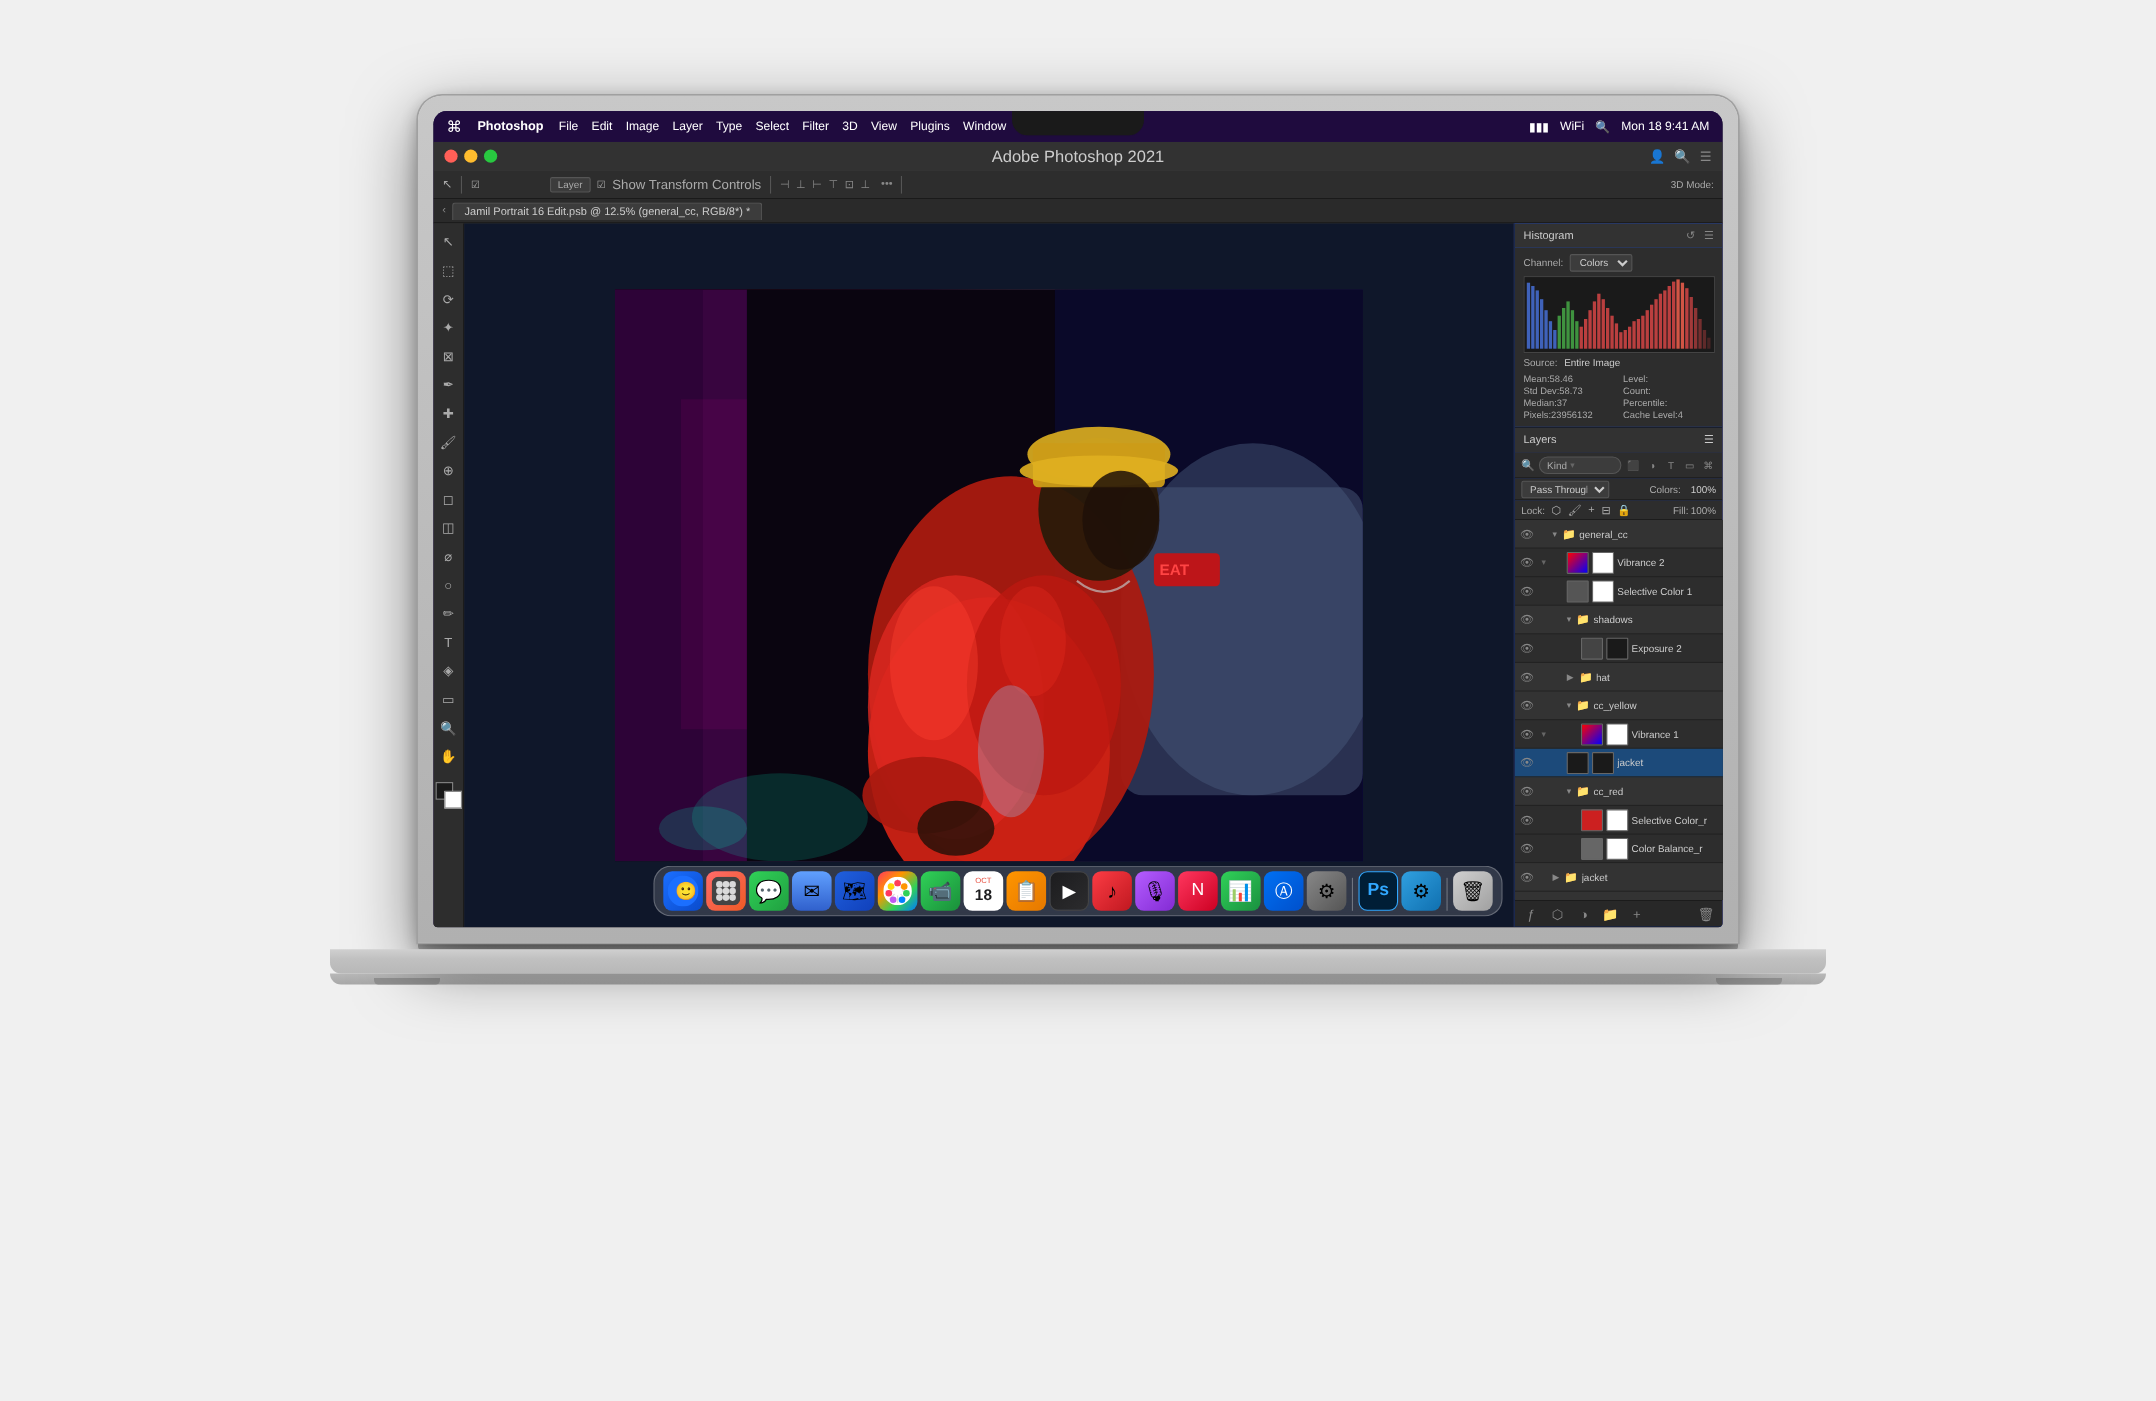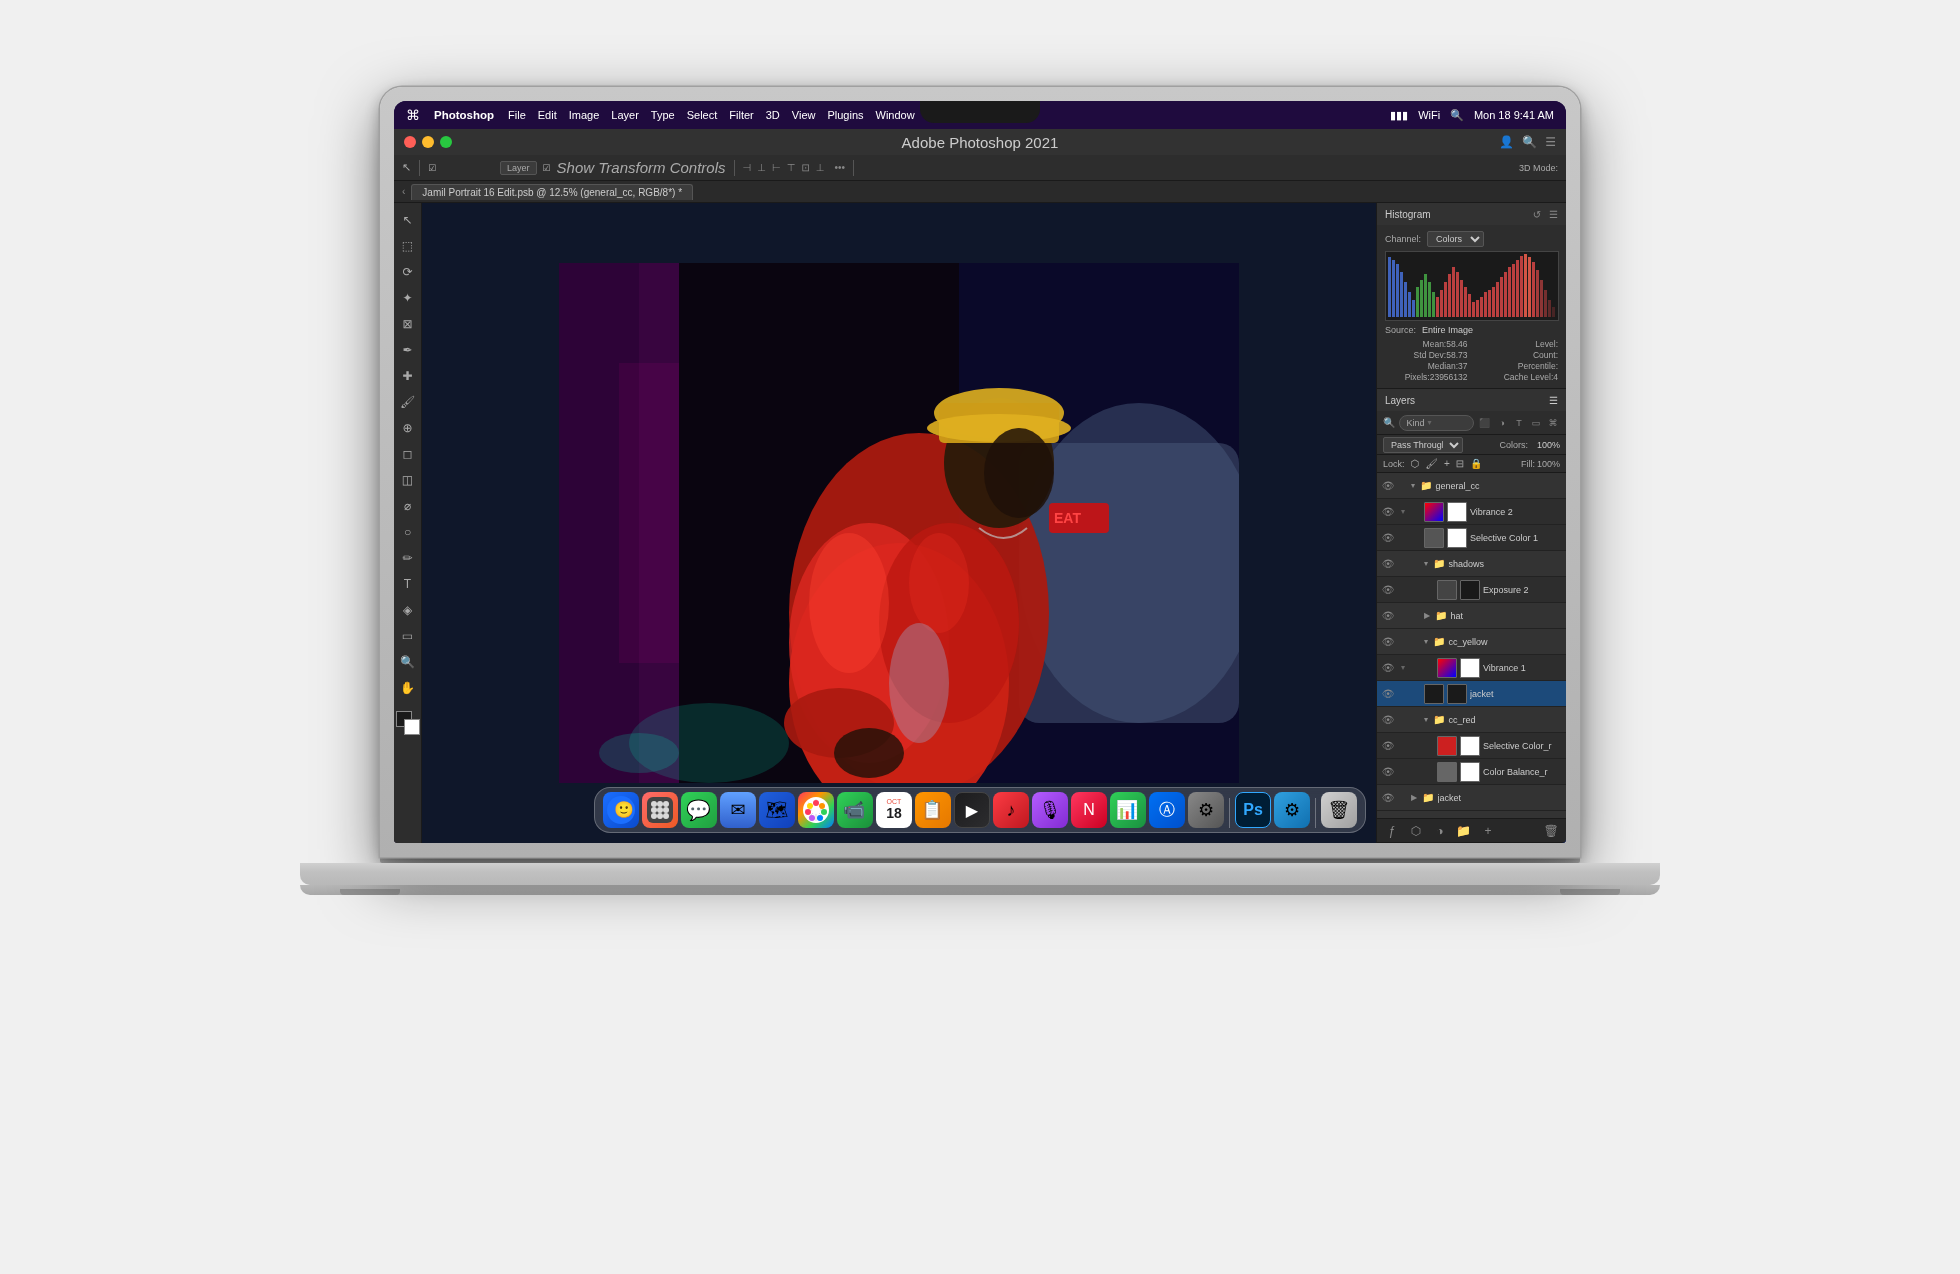--- a/index.html
+++ b/index.html
@@ -375,21 +375,21 @@
     .histogram-stats {
       font-size: 8.5px;
       color: #aaaaaa;
       display: grid;
       grid-template-columns: 1fr 1fr;
       gap: 1px 8px;
     }
 
     .hist-stat-row {
       display: flex;
-      justify-content: flex-end;
+      justify-content: flex-start;
     }
 
     
     .layers-panel {
       flex: 1;
       overflow: hidden;
       display: flex;
       flex-direction: column;
     }
 
@@ -740,21 +740,21 @@
             </div>
           </div>
 
           <div class="ps-toolbar-top">
             <span style="color:#aaa;font-size:11px;">↖</span>
             <div class="ps-tool-separator"></div>
             <span style="color:#aaa;font-size:9px;">☑</span>
             <span style="font-size:10px;color:#aaa;margin-top:43px;">Auto-Select</span>
             <span style="font-size:9px;color:#aaa;background:#3c3c3c;border:1px solid #555;padding:1px 6px;border-radius:2px;">Layer</span>
             <span style="color:#aaa;font-size:9px;">☑</span>
-            <span style="font-size:15px;color:#aaa;font-style:italic;">Show Transform Controls</span>
+            <span style="font-size:12px;color:#aaa;">Show Transform Controls</span>
             <div class="ps-tool-separator"></div>
             <span style="color:#888;font-size:10px;">⊣</span>
             <span style="color:#888;font-size:10px;">⊥</span>
             <span style="color:#888;font-size:10px;">⊢</span>
             <span style="color:#888;font-size:10px;">⊤</span>
             <span style="color:#888;font-size:10px;">⊡</span>
             <span style="color:#888;font-size:10px;">⊥</span>
             <span style="color:#888;font-size:10px;margin-left:4px;">•••</span>
             <div class="ps-tool-separator"></div>
             <span style="font-size:9px;color:#aaa;margin-left:auto;">3D Mode:</span>

